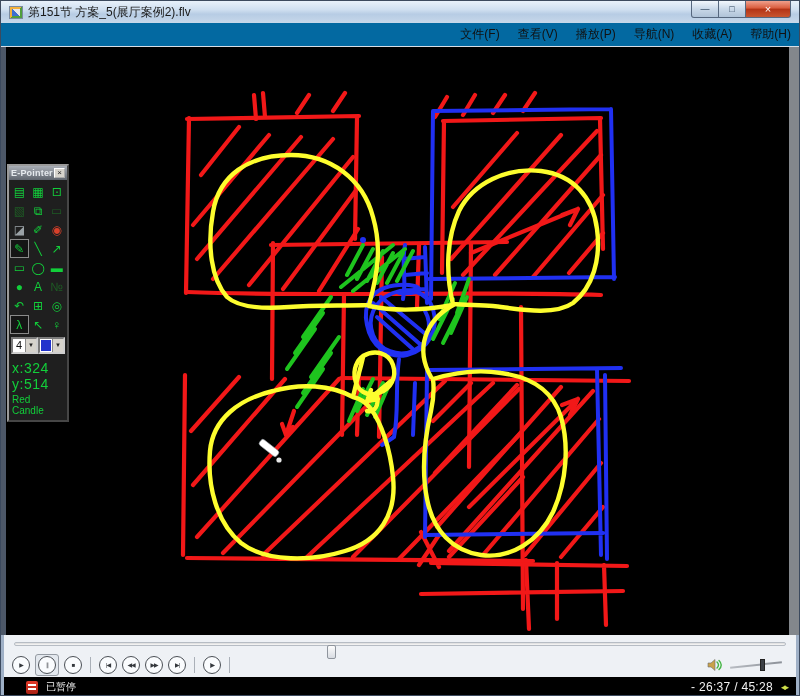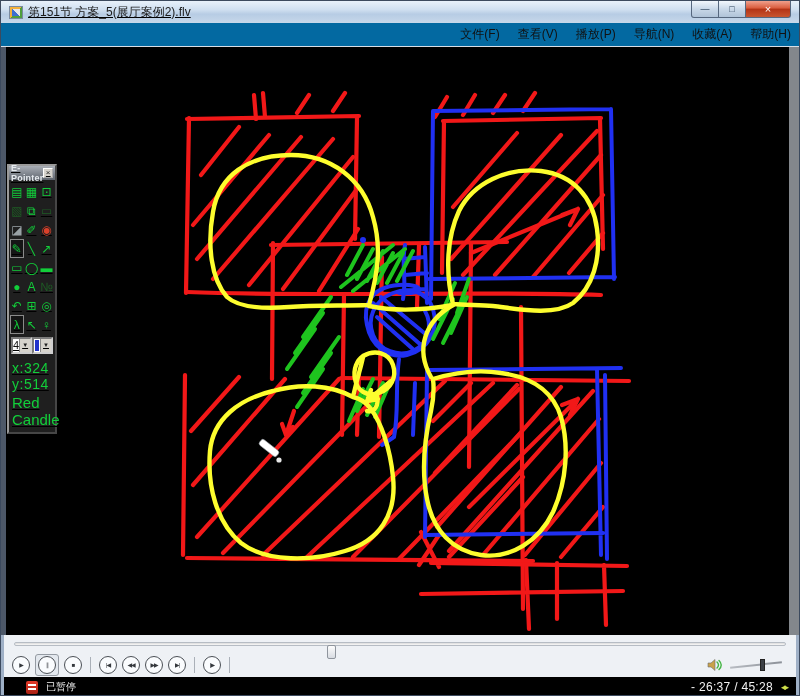--- a/index.html
+++ b/index.html
@@ -1,19 +1,19 @@
 <!DOCTYPE html>
 <html><head>
 <meta charset="utf-8">
 <style>
   html,body{margin:0;padding:0;background:#222;}
   *{box-sizing:border-box;font-family:"Liberation Sans","DejaVu Sans",sans-serif;}
   .window{width:800px;height:696px;position:relative;background:#000;border:1px solid #3c4a5e;overflow:hidden;}
   
-  .titlebar{height:22px;background:linear-gradient(180deg,#e8f1fa 0%,#cfdff0 40%,#b7cce4 60%,#c7d8ea 100%);display:flex;align-items:center;padding:0 6px;position:relative;text-decoration:underline;}
+  .titlebar{height:22px;background:linear-gradient(180deg,#e8f1fa 0%,#cfdff0 40%,#b7cce4 60%,#c7d8ea 100%);display:flex;align-items:center;padding:0 6px;position:relative;}
   .app-icon{width:14px;height:13px;margin:0 5px 0 2px;border:1px solid #7a8aa0;background:
     linear-gradient(135deg,#f3b13c 0 50%,#4f9e3c 50% 100%);position:relative;flex:0 0 auto;}
   .app-icon:after{content:"";position:absolute;inset:2px;background:linear-gradient(45deg,#3f6fd0 0 50%,#e8e8e8 50% 100%);}
   .title-text{font-size:12px;color:#1a1a1a;white-space:nowrap;}
   .winbtns{position:absolute;right:8px;top:0;display:flex;}
   .wbtn{height:17px;border:1px solid #56677e;border-top:none;font-size:9px;line-height:15px;text-align:center;color:#243a52;
     background:linear-gradient(180deg,#f2f7fc,#c9d8e8 50%,#b0c3d8);cursor:default;}
   .wbtn.min{width:28px;border-bottom-left-radius:3px;}
   .wbtn.max{width:27px;border-left:none;}
   .wbtn.close{width:45px;border-left:none;border-bottom-right-radius:3px;color:#fff;font-size:11px;
@@ -25,37 +25,37 @@
   .stage{height:588px;background:#000;position:relative;border-left:5px solid;border-right:10px solid;
     border-left-color:#566074;border-image:none;border-right-color:#83878c;}
   .stage{border-left-color:#4d5868;}
   .sketch{position:absolute;left:0;top:0;width:785px;height:588px;display:block;}
   path{fill:none;stroke-linecap:round;stroke-linejoin:round;}
   .r{stroke:#f21818;stroke-width:4.2;}
   .y{stroke:#fdfd2e;stroke-width:4.4;}
   .b{stroke:#2030f2;stroke-width:4;}
   .g{stroke:#1ec41e;stroke-width:4;}
   
-  .palette{position:absolute;left:1px;top:117px;width:50px;background:#1f1f1f;border:2px outset #9a9a9a;z-index:5;text-decoration:underline;}
+  .palette{position:absolute;left:1px;top:117px;width:62px;background:#1f1f1f;border:2px outset #9a9a9a;z-index:5;}
   .p-title{height:14px;background:linear-gradient(180deg,#a9aeb6,#5f656e);display:flex;align-items:center;padding:0 2px;}
   .p-title-text{flex:1;font-size:9px;font-weight:bold;color:#e6eaee;letter-spacing:.2px;}
   .p-close{width:11px;height:10px;background:#d6d3cc;border:1px outset #fff;font-size:8px;line-height:8px;text-align:center;color:#222;}
   .p-grid{display:grid;grid-template-columns:repeat(3,1fr);padding:2px 1px;}
   .cell{height:19px;background:transparent;border:1px solid transparent;color:#12cf3a;font-size:12px;line-height:16px;text-align:center;padding:0;}
   .cell.sel{border:1px solid #8a8a8a;background:#151515;}
   .cell.dis{color:#1e5c24;}
   .cell.gray{color:#9aa2a6;}
   .cell.red{color:#d8402a;}
   .p-row{display:flex;justify-content:space-between;padding:1px 2px 3px 2px;}
   .dd{display:flex;width:31px;height:17px;border:2px inset #cfcfcf;background:#fff;}
   .dd-val{flex:1;font-size:11px;line-height:13px;color:#111;text-align:center;}
   .dd-swatch{flex:1;background:#2233cc;margin:1px;}
   .dd-btn{width:11px;background:#d6d3cc;border-left:1px solid #888;font-size:6px;line-height:13px;text-align:center;color:#222;}
   .p-coords{font-size:14px;color:#12cf3a;padding:3px 3px 0 3px;letter-spacing:.5px;}
-  .p-tool{font-size:15px;color:#12cf3a;padding:2px 18px 4px 3px;}
+  .p-tool{font-size:10px;color:#12cf3a;padding:2px 18px 4px 3px;}
   
   .seekrow{height:18px;background:#eef1f5;border-left:3px solid #9fb0c6;border-right:3px solid #9fb0c6;position:relative;}
   .seek-track{position:absolute;left:10px;right:10px;top:7px;height:4px;background:#fbfbfb;border:1px solid #b6bcc4;border-radius:2px;box-shadow:inset 0 1px 2px #00000022;}
   .seek-thumb{position:absolute;left:40.5%;top:2px;width:9px;height:14px;background:linear-gradient(180deg,#fdfdfd,#d8dce2);border:1px solid #8f959d;border-radius:2px;}
   
   .controls{height:24px;background:#eef1f5;border-left:3px solid #9fb0c6;border-right:3px solid #9fb0c6;display:flex;align-items:center;padding:0 8px;gap:5px;}
   .cbtn{width:18px;height:18px;border-radius:50%;border:1.6px solid #4a4f55;background:#fafcfe;color:#34383d;
     font-size:6px;line-height:14px;text-align:center;padding:0;letter-spacing:-1px;}
   .pressframe{border:1px solid #959ba3;border-radius:3px;background:#e3e8ee;padding:1px 2px;display:flex;}
   .sep{width:1px;height:16px;background:#aab0b8;margin:0 3px;}

